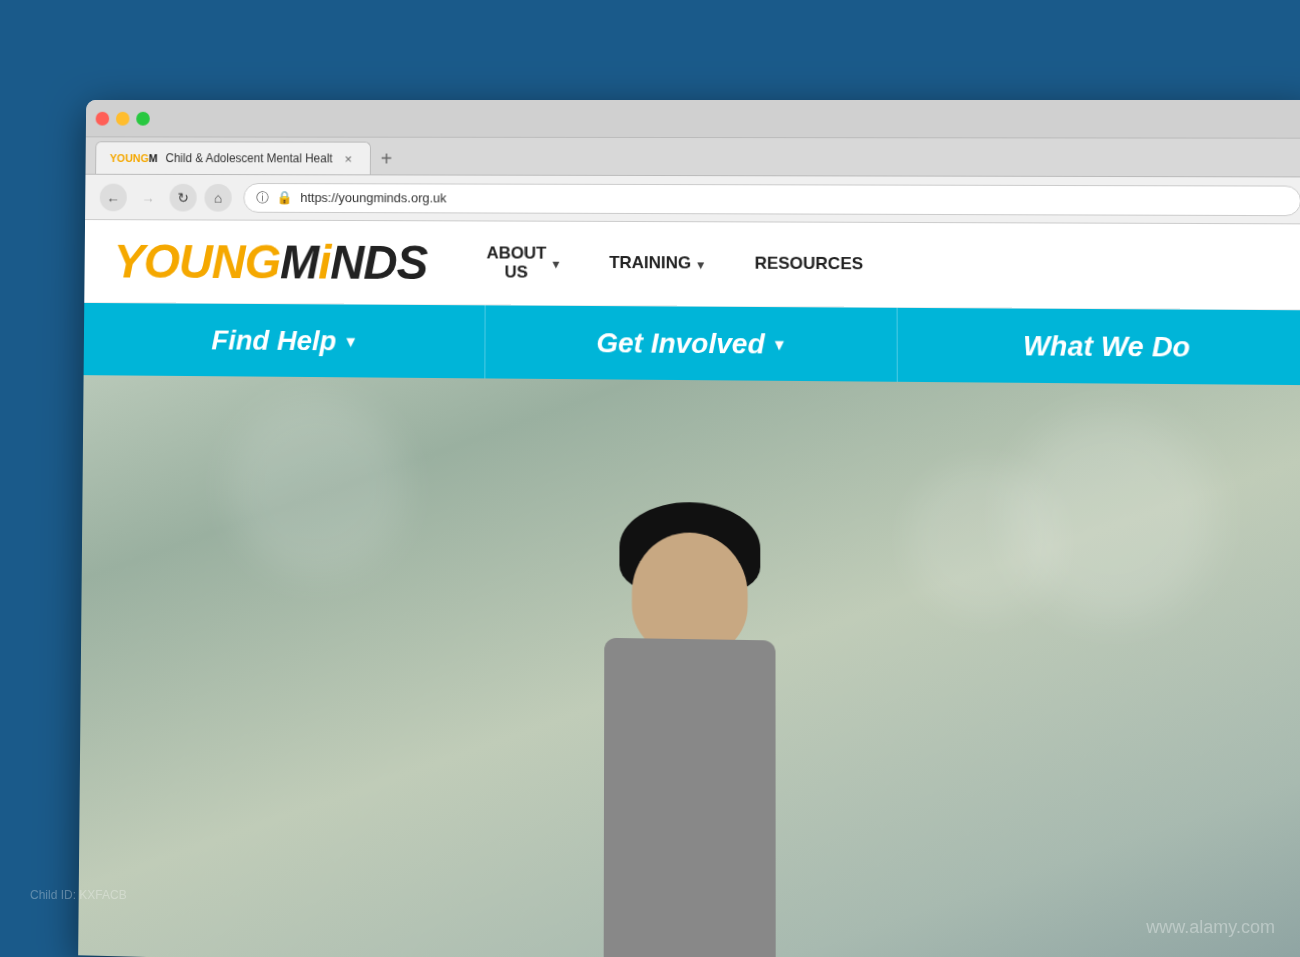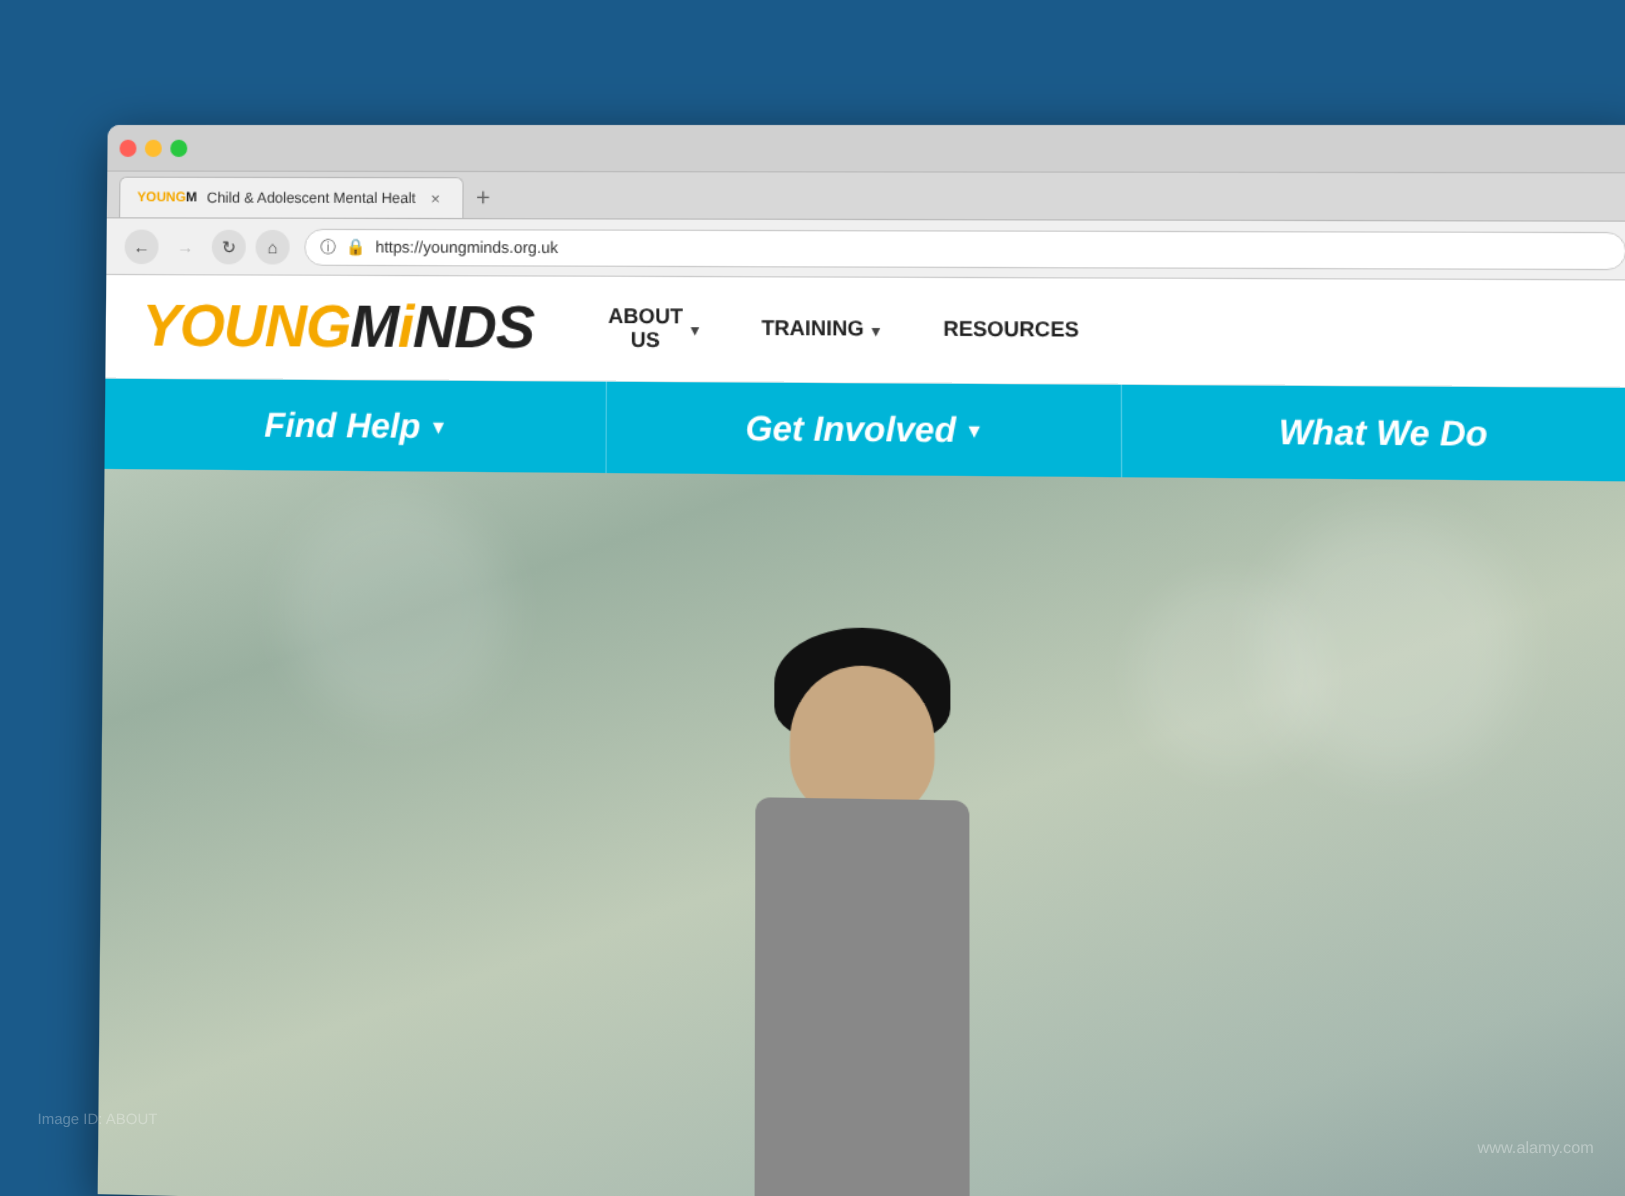--- a/index.html
+++ b/index.html
@@ -445,20 +445,20 @@
 
           <div class="person-head" style="background:#c8a882;width:115px;height:120px;top:70px;left:50%;transform:translateX(-50%);position:absolute;border-radius:50% 50% 40% 40%;"></div>
 
           <div class="person-body" style="background:#888;width:170px;height:320px;top:175px;left:50%;transform:translateX(-50%);position:absolute;border-radius:12px 12px 0 0;"></div>
         </div>
       </div>
 
     </div>
   </div>
 
-  <div style="position:absolute;bottom:32px;right:25px;color:rgba(255,255,255,0.35);font-size:13px;">
+  <div style="position:absolute;bottom:19px;right:25px;color:rgba(255,255,255,0.35);font-size:18px;">
     <span>www.alamy.com</span>
   </div>
   <div style="position:absolute;bottom:55px;left:30px;color:rgba(255,255,255,0.3);font-size:12px;">
-    <span>Image ID: ABOUT</span>
+    <span>Child ID: KXFACB</span>
   </div>
 
 </div>
 
 </body></html>

